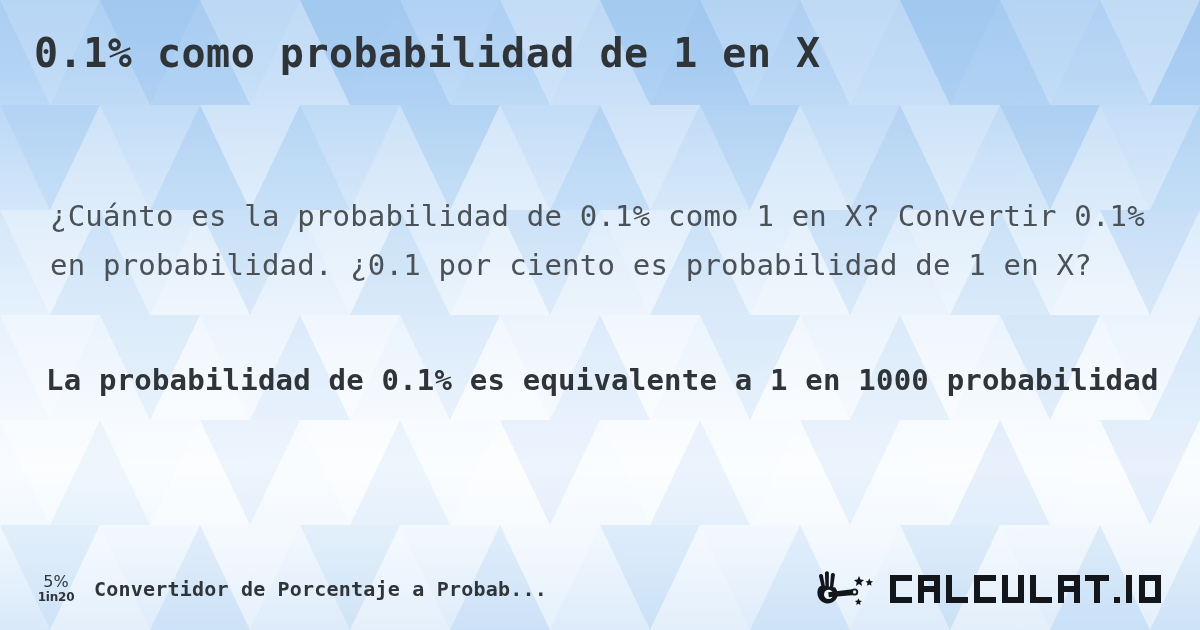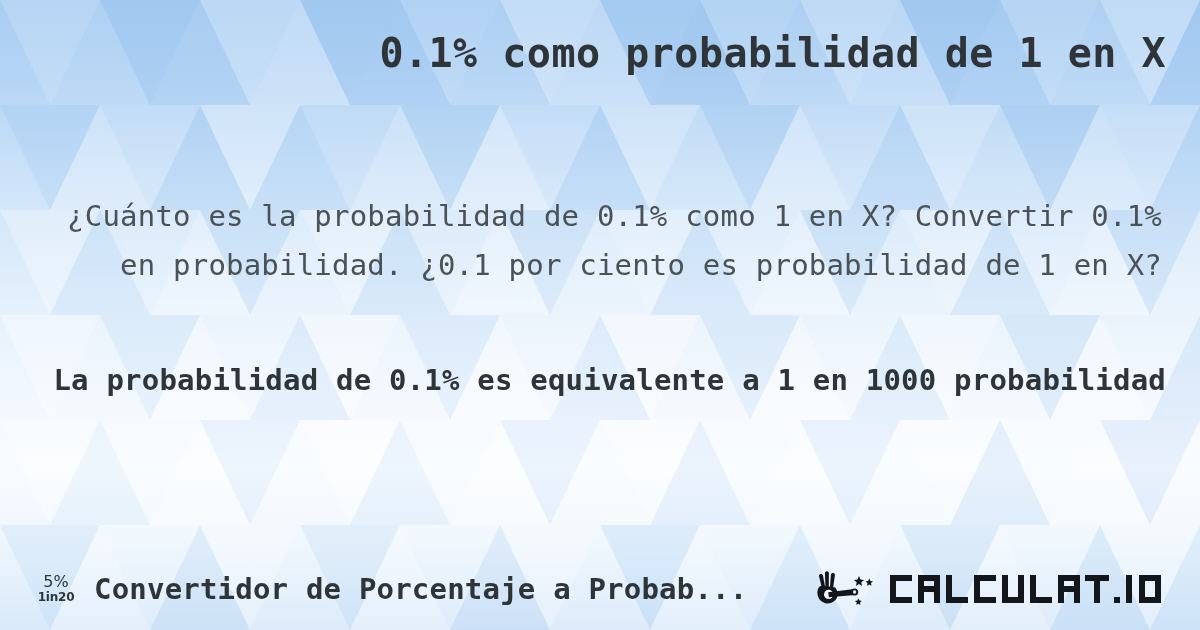--- a/index.html
+++ b/index.html
@@ -40,21 +40,20 @@
   .poly svg { display: block; width: 1200px; height: 630px; }
 
   
   #content {
     position: absolute;
     left: 0; top: 0;
     width: 1200px;
     height: 600px;
     box-sizing: border-box;
     padding: 0 48px;
-    text-align: right;
   }
 
   #page-title {
     position: absolute;
     left: 34px;
     top: 30px;
     width: 1132px;
     margin: 0;
     font-family: "DejaVu Sans Mono", monospace;
     font-size: 40px;
@@ -123,21 +122,21 @@
   #footer-badge .badge-bottom {
     display: block;
     font-size: 12px;
     font-weight: bold;
     letter-spacing: -0.2px;
   }
 
   #footer-title {
     flex: 0 1 auto;
     font-family: "DejaVu Sans Mono", monospace;
-    font-size: 29px;
+    font-size: 20px;
     font-weight: bold;
     color: #2f3438;
     letter-spacing: 0.2px;
     white-space: nowrap;
     overflow: hidden;
   }
 
   #footer-logo {
     flex: 0 0 auto;
     margin-left: auto;

